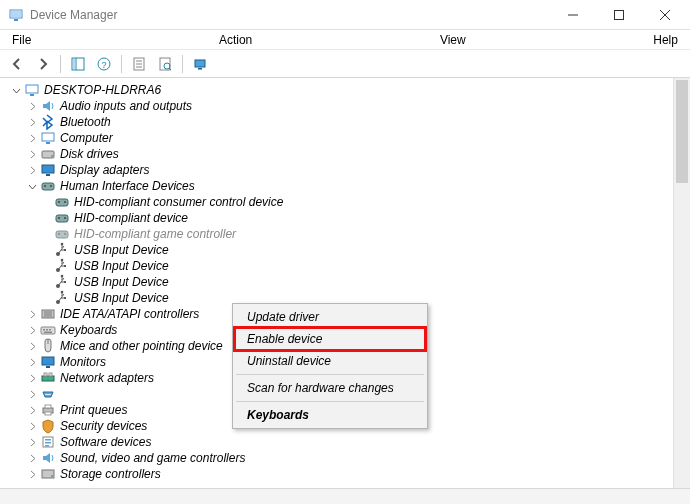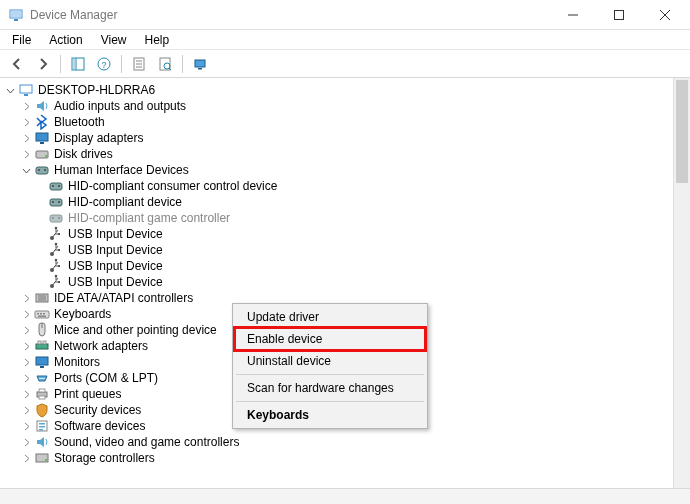--- a/index.html
+++ b/index.html
@@ -24,38 +24,40 @@
 .titlebar .app-icon { width:16px; height:16px; margin-right:6px; }
 .titlebar .title { flex:1; color:#777; font-size:12px; }
 .titlebar .win-btn {
   width:46px; height:30px; display:flex; align-items:center; justify-content:center;
   color:#666;
 }
 .titlebar .win-btn svg { width:10px; height:10px; }
 .menubar {
   height:20px; display:flex; align-items:center; padding:0 4px; gap:2px;
   border-bottom:1px solid #e8e8e8;
+  justify-content:space-between;
 }
 .menubar .menu-item { padding:2px 8px; font-size:12px; }
 .toolbar {
   height:28px; display:flex; align-items:center; padding:0 6px; gap:4px;
   border-bottom:1px solid #d8d8d8;
 }
 .toolbar .tool-btn {
   width:22px; height:22px; display:flex; align-items:center; justify-content:center;
   border:1px solid transparent;
 }
 .toolbar .sep {
   width:1px; height:18px; background:#ccc; margin:0 2px;
 }
 .content {
   position:relative;
   height:calc(504px - 30px - 20px - 28px - 16px);
-  padding:4px 2px;
+  padding:4px 8px;
   overflow:hidden;
+  font-style:italic;
 }
 .tree {
   font-size:12px;
   line-height:16px;
 }
 .row {
   display:flex; align-items:center; height:16px; white-space:nowrap;
 }
 .twisty {
   width:12px; height:12px; margin-right:2px; flex-shrink:0; display:flex; align-items:center; justify-content:center;
@@ -220,45 +222,57 @@
           <svg width="9" height="9" viewBox="0 0 9 9">
             <path d="M3 1 L7 4.5 L3 8" fill="none" stroke="#888"></path>
           </svg>
         </span>
       <span class="dev-icon"><svg viewBox="0 0 16 16">
             <path d="M7 1 L12 5 L8 8 L12 11 L7 15 L7 8 L3 12 M7 8 L3 4" fill="none" stroke="#0b63c4" stroke-width="1.5"></path>
           </svg></span>
       <span class="label">Bluetooth</span>
     </div>
 
+    <div class="row" style="padding-left:18px">
+      <span class="twisty">
+          <svg width="9" height="9" viewBox="0 0 9 9">
+            <path d="M3 1 L7 4.5 L3 8" fill="none" stroke="#888"></path>
+          </svg>
+        </span>
+      <span class="dev-icon"><svg viewBox="0 0 16 16">
+            <rect x="2" y="3" width="12" height="8" fill="#fff" stroke="#4a90d9"></rect>
+            <rect x="6" y="12" width="4" height="2" fill="#4a90d9"></rect>
+          </svg></span>
+      <span class="label">Computer</span>
+    </div>
+
+    <div class="row" style="padding-left:18px">
+      <span class="twisty">
+          <svg width="9" height="9" viewBox="0 0 9 9">
+            <path d="M3 1 L7 4.5 L3 8" fill="none" stroke="#888"></path>
+          </svg>
+        </span>
+      <span class="dev-icon"><svg viewBox="0 0 16 16">
+            <rect x="2" y="5" width="12" height="7" rx="1" fill="#c8c8c8" stroke="#777"></rect>
+            <circle cx="12" cy="10" r="1" fill="#5a5"></circle>
+          </svg></span>
+      <span class="label">Disk drives</span>
+    </div>
 
     <div class="row" style="padding-left:18px">
       <span class="twisty">
           <svg width="9" height="9" viewBox="0 0 9 9">
             <path d="M3 1 L7 4.5 L3 8" fill="none" stroke="#888"></path>
           </svg>
         </span>
       <span class="dev-icon"><svg viewBox="0 0 16 16">
             <rect x="2" y="3" width="12" height="8" fill="#3b8fd1" stroke="#1c5a8a"></rect>
             <rect x="6" y="12" width="4" height="2" fill="#1c5a8a"></rect>
           </svg></span>
       <span class="label">Display adapters</span>
-    </div>
-
-    <div class="row" style="padding-left:18px">
-      <span class="twisty">
-          <svg width="9" height="9" viewBox="0 0 9 9">
-            <path d="M3 1 L7 4.5 L3 8" fill="none" stroke="#888"></path>
-          </svg>
-        </span>
-      <span class="dev-icon"><svg viewBox="0 0 16 16">
-            <rect x="2" y="5" width="12" height="7" rx="1" fill="#c8c8c8" stroke="#777"></rect>
-            <circle cx="12" cy="10" r="1" fill="#5a5"></circle>
-          </svg></span>
-      <span class="label">Disk drives</span>
     </div>
 
     <div class="row" style="padding-left:18px">
       <span class="twisty">
           <svg width="9" height="9" viewBox="0 0 9 9">
             <path d="M1 3 L4.5 7 L8 3" fill="none" stroke="#555"></path>
           </svg>
         </span>
       <span class="dev-icon"><svg viewBox="0 0 16 16">
             <rect x="2" y="5" width="12" height="7" rx="2" fill="#8aa" stroke="#466"></rect>
@@ -373,53 +387,52 @@
       <span class="label">Mice and other pointing device</span>
     </div>
 
     <div class="row" style="padding-left:18px">
       <span class="twisty">
           <svg width="9" height="9" viewBox="0 0 9 9">
             <path d="M3 1 L7 4.5 L3 8" fill="none" stroke="#888"></path>
           </svg>
         </span>
       <span class="dev-icon"><svg viewBox="0 0 16 16">
+            <rect x="2" y="3" width="12" height="8" fill="#3b8fd1" stroke="#1c5a8a"></rect>
+            <rect x="6" y="12" width="4" height="2" fill="#1c5a8a"></rect>
+          </svg></span>
+      <span class="label">Monitors</span>
+    </div>
+
+    <div class="row" style="padding-left:18px">
+      <span class="twisty">
+          <svg width="9" height="9" viewBox="0 0 9 9">
+            <path d="M3 1 L7 4.5 L3 8" fill="none" stroke="#888"></path>
+          </svg>
+        </span>
+      <span class="dev-icon"><svg viewBox="0 0 16 16">
             <rect x="2" y="6" width="12" height="5" fill="#4a8" stroke="#265"></rect>
             <rect x="4" y="3" width="3" height="3" fill="#ddd" stroke="#999"></rect>
             <rect x="9" y="3" width="3" height="3" fill="#ddd" stroke="#999"></rect>
           </svg></span>
       <span class="label">Network adapters</span>
-    </div>
-
-    <div class="row" style="padding-left:18px">
-      <span class="twisty">
-          <svg width="9" height="9" viewBox="0 0 9 9">
-            <path d="M3 1 L7 4.5 L3 8" fill="none" stroke="#888"></path>
-          </svg>
-        </span>
-      <span class="dev-icon"><svg viewBox="0 0 16 16">
-            <rect x="2" y="3" width="12" height="8" fill="#3b8fd1" stroke="#1c5a8a"></rect>
-            <rect x="6" y="12" width="4" height="2" fill="#1c5a8a"></rect>
-          </svg></span>
-      <span class="label">Monitors</span>
     </div>
 
     <div class="row" style="padding-left:18px">
       <span class="twisty">
           <svg width="9" height="9" viewBox="0 0 9 9">
             <path d="M3 1 L7 4.5 L3 8" fill="none" stroke="#888"></path>
           </svg>
         </span>
       <span class="dev-icon"><svg viewBox="0 0 16 16">
             <path d="M3 6 L13 6 L11 11 L5 11 Z" fill="#5aa7d6" stroke="#2a6a9a"></path>
             <circle cx="6" cy="8.5" r="0.8" fill="#fff"></circle>
             <circle cx="8" cy="8.5" r="0.8" fill="#fff"></circle>
             <circle cx="10" cy="8.5" r="0.8" fill="#fff"></circle>
           </svg></span>
-      <span class="label">Ports (COM &amp; LPT)</span>
     </div>
 
     <div class="row" style="padding-left:18px">
       <span class="twisty">
           <svg width="9" height="9" viewBox="0 0 9 9">
             <path d="M3 1 L7 4.5 L3 8" fill="none" stroke="#888"></path>
           </svg>
         </span>
       <span class="dev-icon"><svg viewBox="0 0 16 16">
             <rect x="3" y="6" width="10" height="5" fill="#c0c0c0" stroke="#777"></rect>

